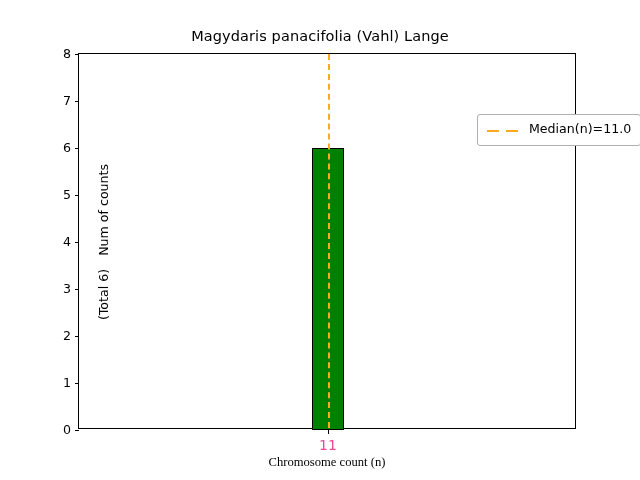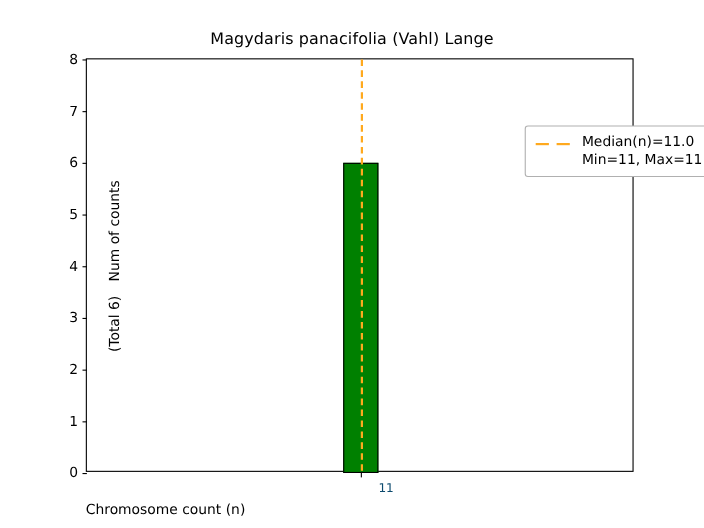--- a/index.html
+++ b/index.html
@@ -77,39 +77,40 @@
     height: 0;
     border-top: 1.15px solid #000000;
   }
 
   
   .xtick {
     position: absolute;
     top: 383px;
     width: 60px;
     margin-left: -30px;
-    text-align: right;
-    font-size: 11px;
-    color: #0c4a6e;
+    text-align: center;
+    font-size: 14px;
+    color: #ec4899;
   }
   .xtick-mark {
     position: absolute;
     top: 376px;
     height: 4.2px;
     width: 0;
     border-left: 1.15px solid #000000;
   }
   #x-axis-label {
     position: absolute;
     left: 78px;
     top: 455px;
     width: 498px;
-    text-align: left;
-    font-size: 12.6px;
-    color: #000000;
+    text-align: center;
+    font-size: 12.6px;
+    color: #000000;
+    font-family: Liberation Serif, serif;
   }
 
   
   .bar {
     position: absolute;
     box-sizing: border-box;
     border: 1.3px solid #000000;
   }
 
   
@@ -204,19 +205,18 @@
 
     <div id="median-line" style="left: 249px; border-left-color: rgb(255, 169, 30);"></div>
 
     <div id="legend" style="border-color: rgb(176, 176, 176);">
       <div id="legend-swatch">
         <span class="dash d1" style="border-top-color: rgb(255, 169, 30);"></span>
           <span class="dash d2" style="border-top-color: rgb(255, 169, 30);"></span>
       </div>
       <div id="legend-text">
         <div>Median(n)=11.0</div>
-        <div>Min=11, Max=11</div>
       </div>
     </div>
   </div>
 
   <div id="x-axis-label">Chromosome count (n)</div>
 </div>
 
 </body></html>

